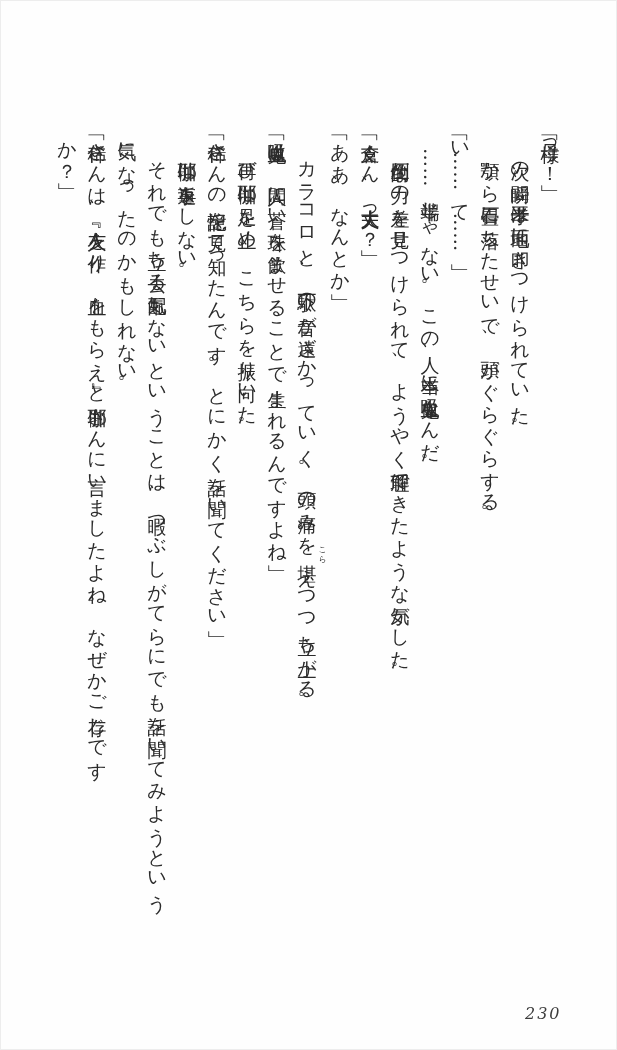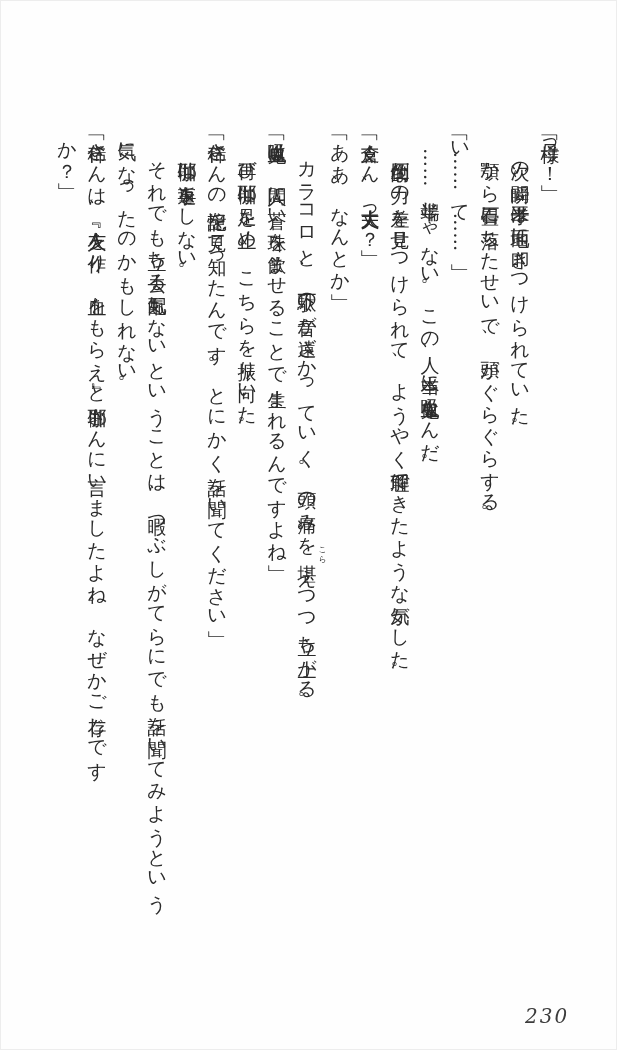--- a/index.html
+++ b/index.html
@@ -47,21 +47,21 @@
     font-size: 8px;
     letter-spacing: 0;
     color: #2b2b2b;
   }
   .page-number {
     position: absolute;
     left: 524px;
     top: 1003px;
     font-family: "DejaVu Serif", "Liberation Serif", serif;
     font-style: italic;
-    font-size: 20px;
+    font-size: 16px;
     letter-spacing: 2px;
     color: #3c3c3c;
   }
 </style>
 </head>
 <body>
 
 <div class="book-page">
   <div class="text-area" id="text-columns">
       <p class="text-column">「母様っ！」</p>

